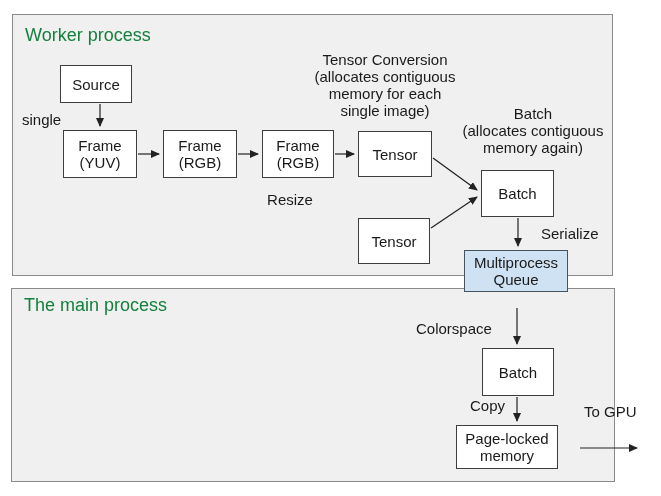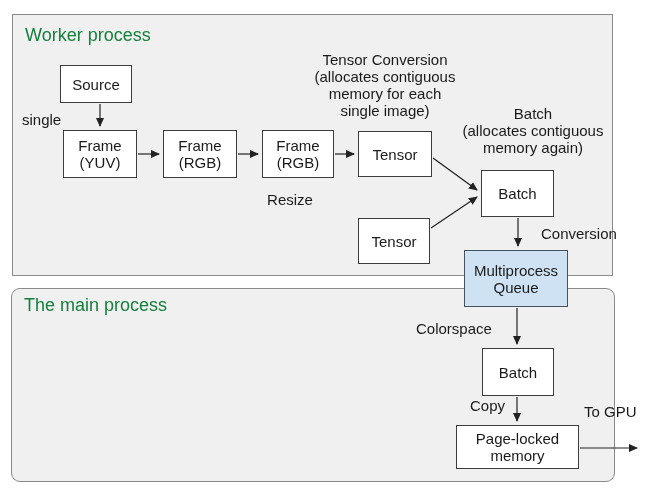--- a/index.html
+++ b/index.html
@@ -61,21 +61,21 @@
 </style>
 </head>
 <body>
 
 <div class="stage">
 
   <div class="container" style="left:12px; top:14px; width:601px; height:262px;">
     <div class="container-title" style="left:12px; top:10px;">Worker process</div>
   </div>
 
-  <div class="container" style="left:11px; top:288px; width:604px; height:194px;border-radius:9px;">
+  <div class="container" style="left:11px; top:288px; width:604px; height:194px;">
     <div class="container-title" style="left:12px; top:6px;">The main process</div>
   </div>
 
   <svg class="arrows" width="661" height="496" viewBox="0 0 661 496">
     <defs>
       <marker id="ah" markerWidth="9" markerHeight="8" refX="8" refY="4" orient="auto" markerUnits="userSpaceOnUse">
         <path d="M0,0 L9,4 L0,8 z" fill="#222222"></path>
       </marker>
     </defs>
     <g stroke="#222222" stroke-width="1.2" fill="none">
@@ -102,43 +102,43 @@
 
   <div class="node" style="left:262px; top:130px; width:72px; height:48px;">Frame
 (RGB)</div>
 
   <div class="node" style="left:358px; top:131px; width:74px; height:46px;">Tensor</div>
 
   <div class="node" style="left:358px; top:218px; width:72px; height:46px;">Tensor</div>
 
   <div class="node" style="left:481px; top:170px; width:73px; height:47px;">Batch</div>
 
-  <div class="node queue-node" style="left:464px; top:250px; width:104px; height:57px;">Multiprocess
+  <div class="node queue-node" style="left:464px; top:250px; width:104px; height:42px;">Multiprocess
 Queue</div>
 
   <div class="node" style="left:482px; top:348px; width:72px; height:48px;">Batch</div>
 
-  <div class="node" style="left:456px; top:425px; width:123px; height:44px;">Page-locked
+  <div class="node" style="left:456px; top:425px; width:102px; height:44px;">Page-locked
 memory</div>
 
   <div class="flabel" style="left:22px; top:111px;">single</div>
 
 
   <div class="flabel center" style="left:221px; top:191px; width:60px;margin-left:39px;">Resize</div>
 
   <div class="flabel center" style="left:310px; top:51px; width:150px;">Tensor Conversion
 (allocates contiguous
 memory for each
 single image)</div>
 
   <div class="flabel center" style="left:453px; top:105px; width:160px;">Batch
 (allocates contiguous
 memory again)</div>
 
-  <div class="flabel" style="left:541px; top:225px;">Conversion</div>
+  <div class="flabel" style="left:541px; top:225px;">Serialize</div>
 
   <div class="flabel" style="left:416px; top:320px;">Colorspace</div>
 
   <div class="flabel" style="left:440px; top:397px;margin-left:30px;">Copy</div>
 
   <div class="flabel" style="left:584px; top:403px;">To GPU</div>
 
 </div>
 
 </body></html>

